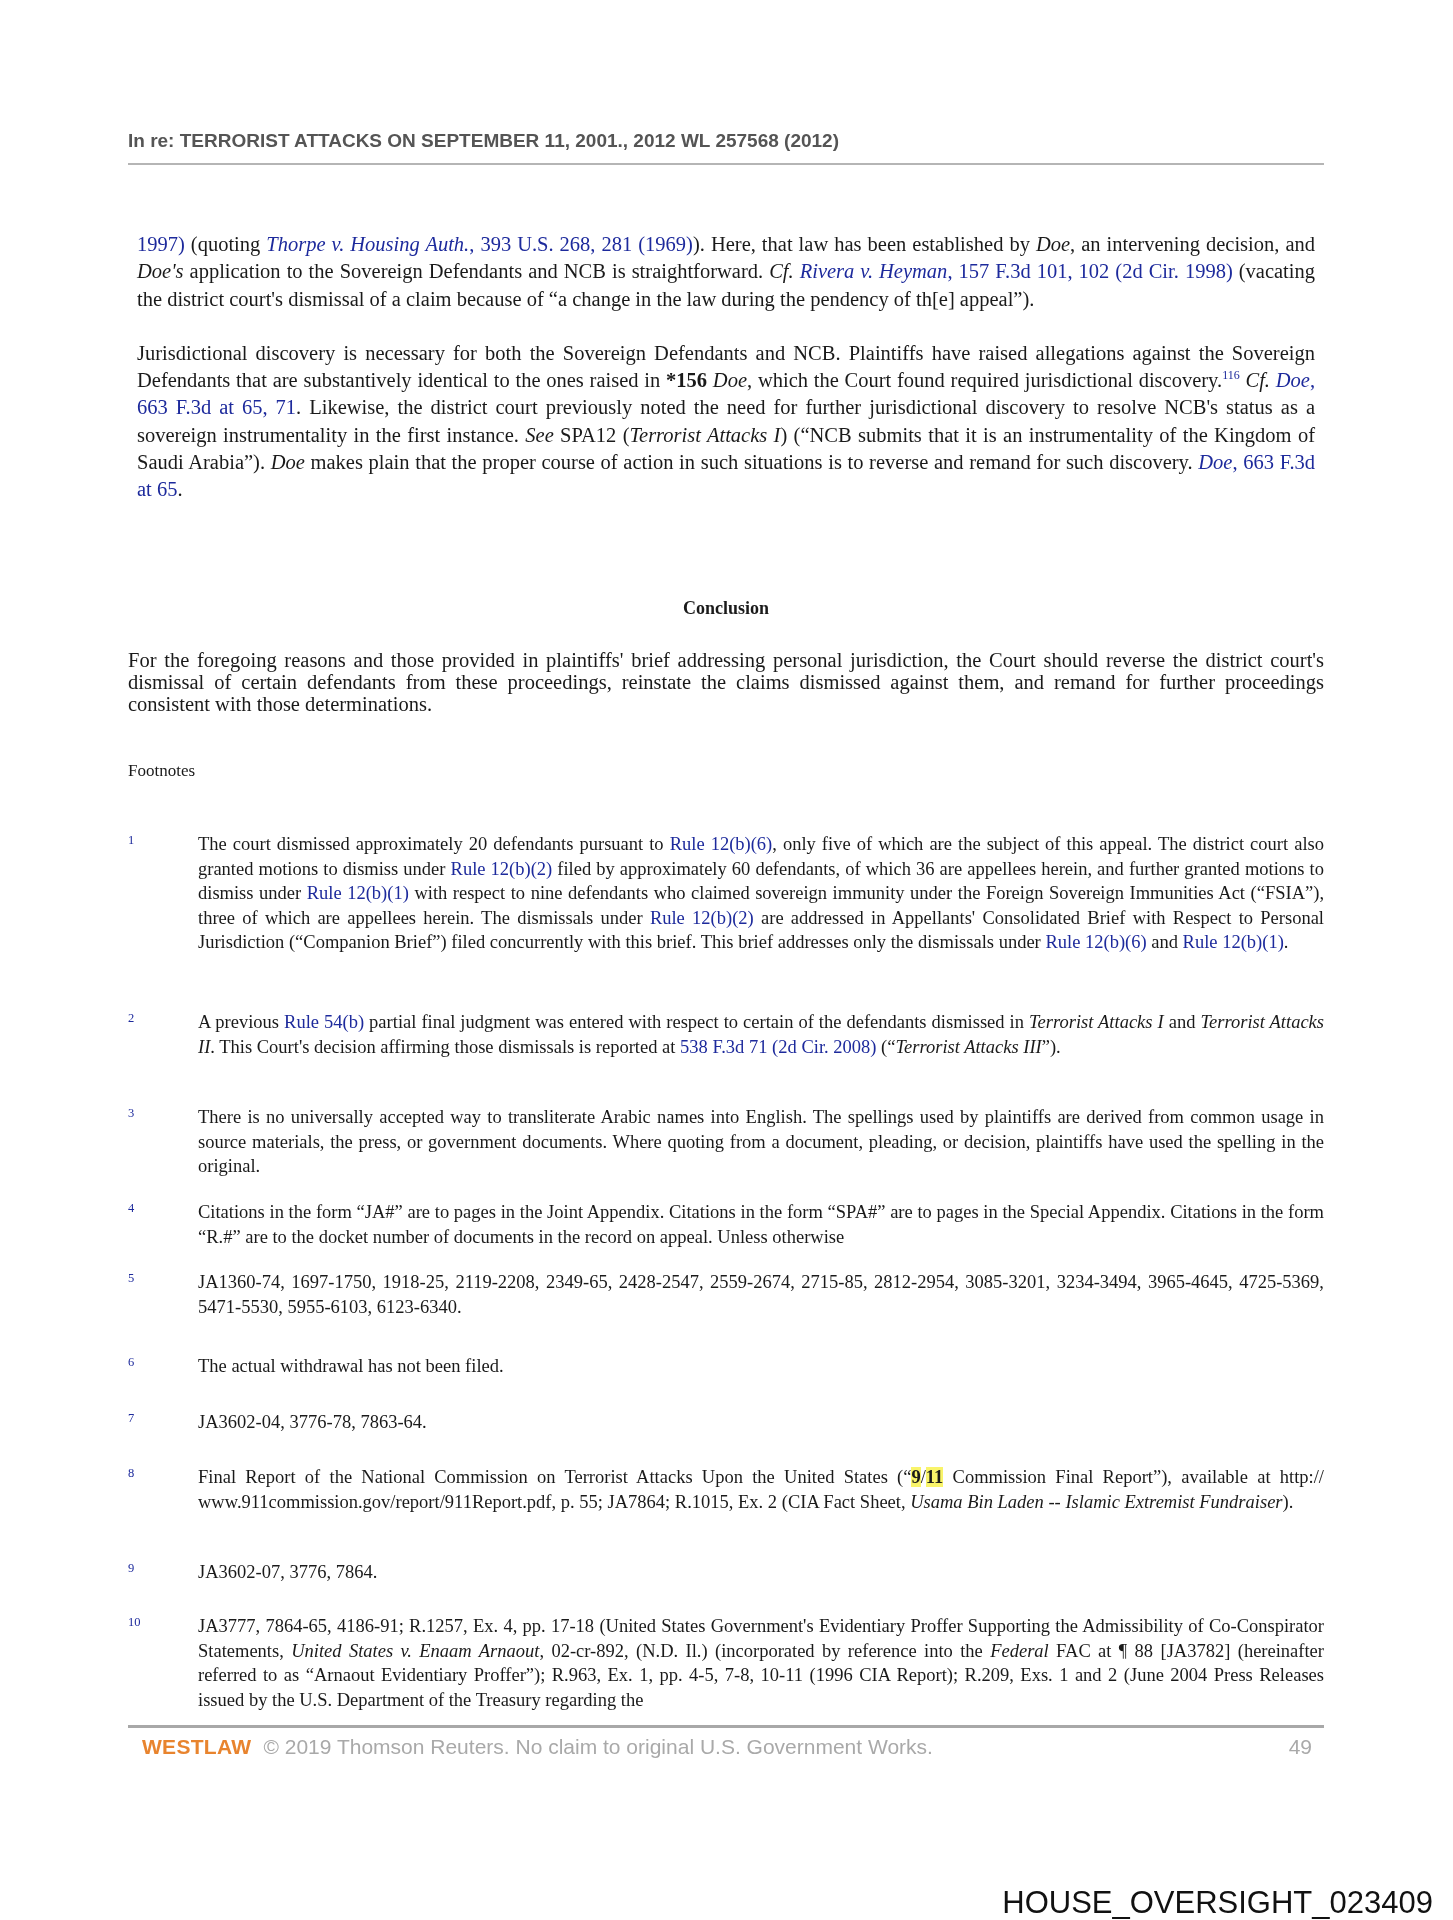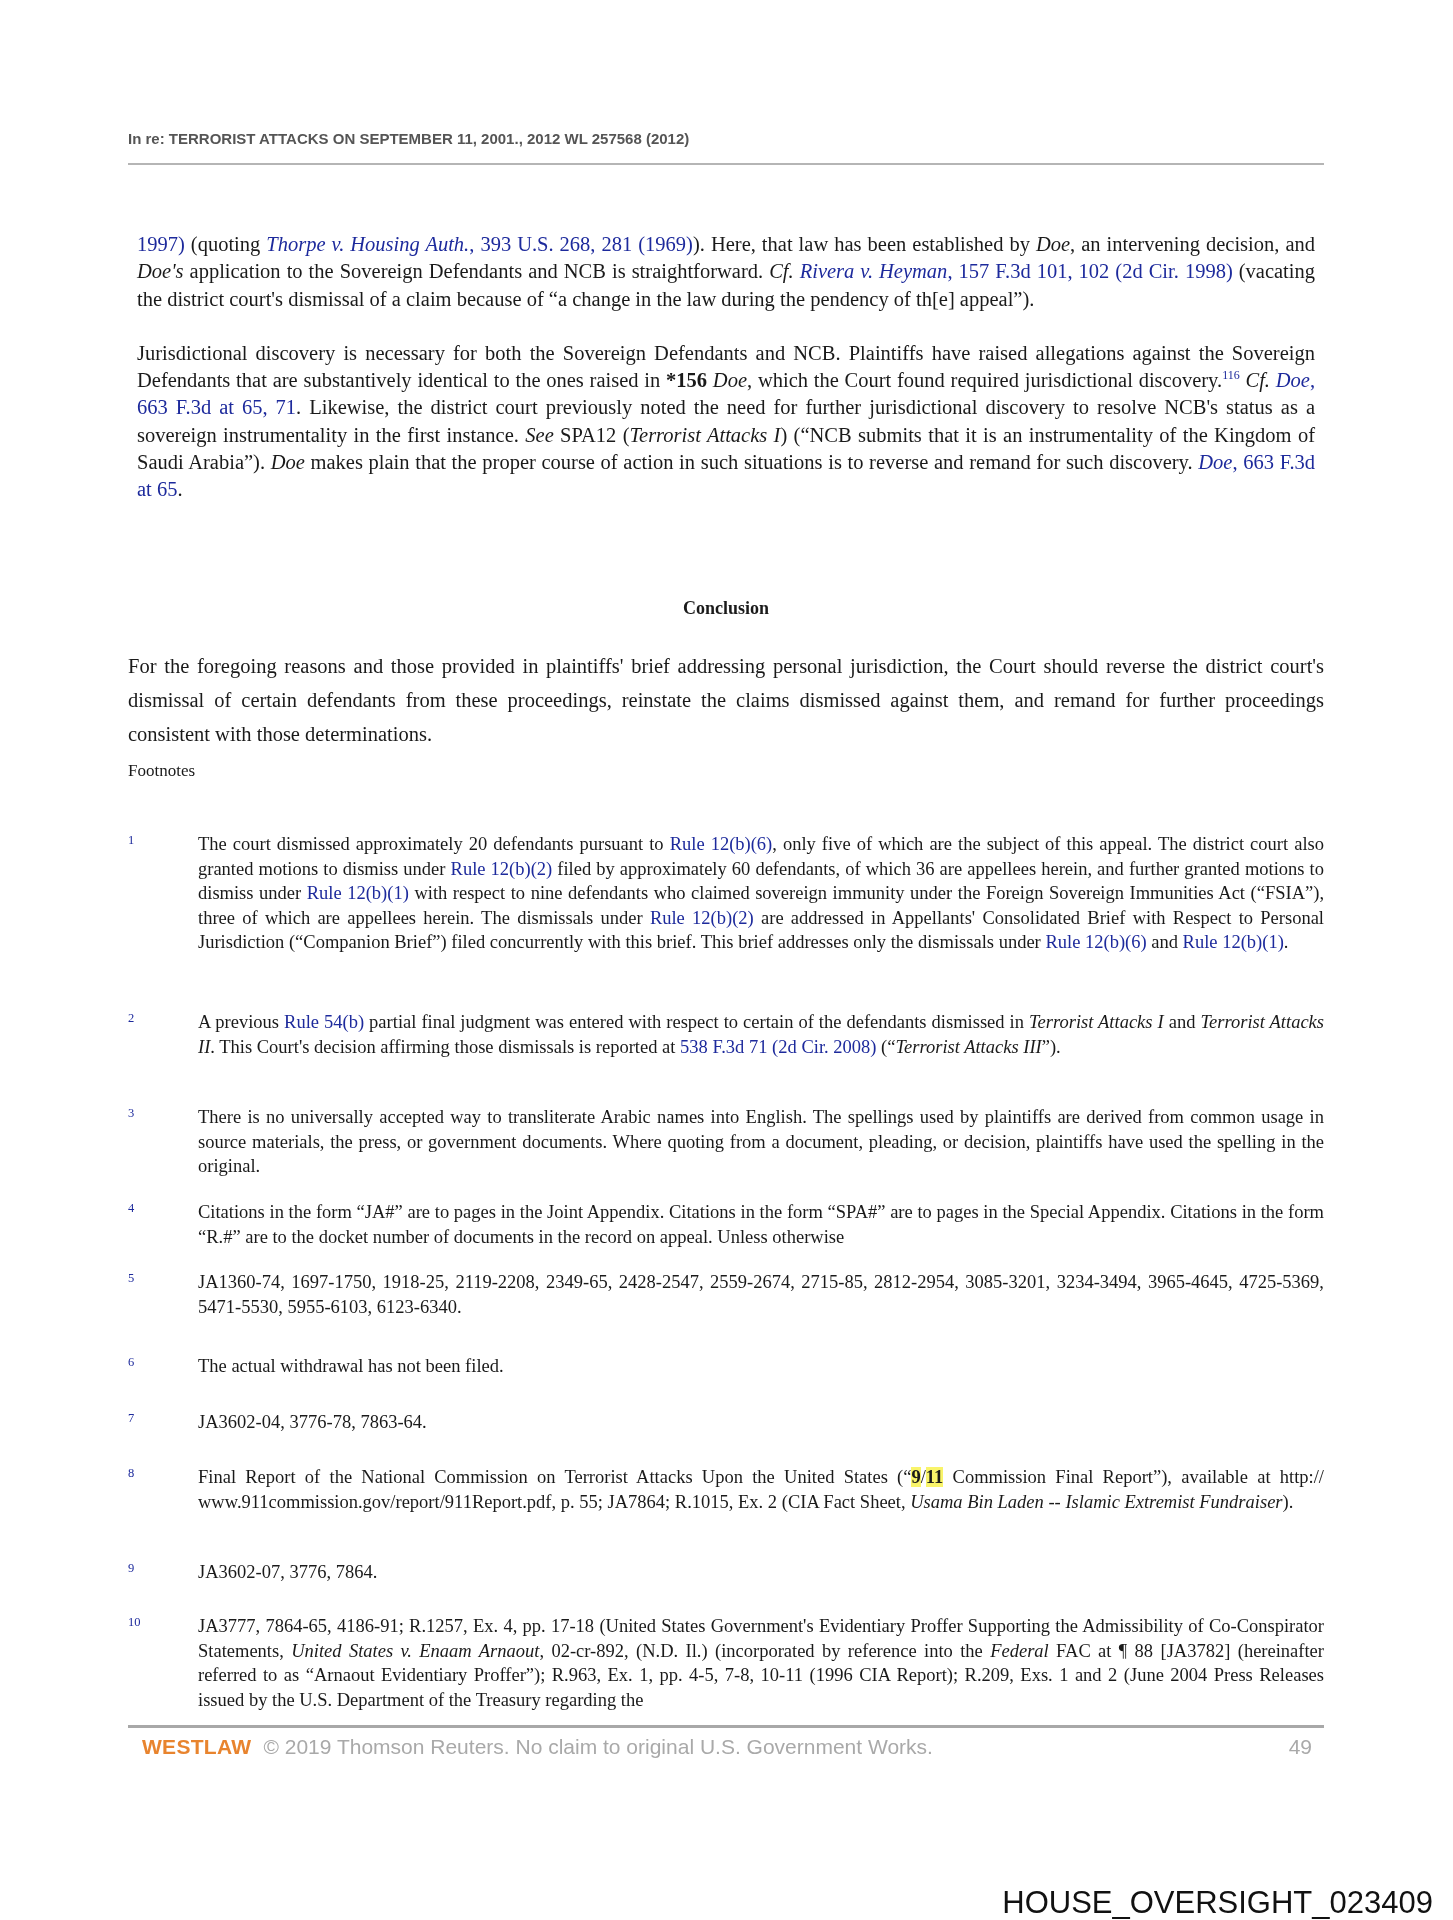--- a/index.html
+++ b/index.html
@@ -1,29 +1,29 @@
 <!DOCTYPE html>
 <html><head>
 <meta charset="utf-8">
 <style>
   html, body { margin: 0; padding: 0; background: #ffffff; }
   body { width: 1453px; height: 1920px; position: relative; overflow: hidden;
          font-family: "Liberation Serif", "DejaVu Serif", serif; color: #1a1a1a; }
   .header { position: absolute; left: 128px; top: 130px; width: 1196px;
             font-family: "Liberation Sans", "DejaVu Sans", sans-serif; font-weight: bold;
-            font-size: 15px; color: #555555; }
+            font-size: 19px; color: #555555; }
   .header-rule { position: absolute; left: 128px; top: 163px; width: 1196px; height: 2px; background: #b5b5b5; }
   .content { position: absolute; left: 128px; top: 222px; width: 1196px; font-size: 20.5px; line-height: 27.3px; text-align: justify; }
   .content p { margin: 9px; }
   .p2 { margin-top: 27px !important; }
   a.link, .link { color: #1d2a9c; text-decoration: none; }
   i { font-style: italic; }
   sup { font-size: 12px; vertical-align: super; line-height: 0; }
   .heading { position: absolute; left: 128px; top: 598px; width: 1196px; text-align: center; font-weight: bold; font-size: 18px; }
-  .conclusion { position: absolute; left: 128px; top: 649px; width: 1196px; font-size: 20.5px; line-height: 34px; text-align: justify; margin: 0; }
+  .conclusion { position: absolute; left: 128px; top: 649px; width: 1196px; font-size: 20.5px; line-height: 22px; text-align: justify; margin: 0; }
   .fn-title { position: absolute; left: 128px; top: 761px; font-size: 17px; }
   .fn { position: absolute; left: 128px; width: 1196px; font-size: 18.5px; line-height: 24.5px; }
   .fn .num { position: absolute; left: 0; top: -4px; font-size: 12.5px; color: #1d2a9c; }
   .fn .txt { margin-left: 70px; text-align: justify; }
   .hl { background: #f9f46a; font-weight: bold; }
   .footer-rule { position: absolute; left: 128px; top: 1725px; width: 1196px; height: 3px; background: #a8a8a8; }
   .footer { position: absolute; left: 142px; top: 1735px; width: 1170px; font-family: "Liberation Sans", "DejaVu Sans", sans-serif; font-size: 21px; color: #a9a9a9; }
   .westlaw { color: #e8842e; font-weight: bold; letter-spacing: 0.3px; margin-right: 12px; }
   .page-num { position: absolute; right: 0; top: 0; }
   .bates { position: absolute; right: 20px; top: 1885px; font-family: "Liberation Sans", "DejaVu Sans", sans-serif; font-size: 31px; color: #111; }

